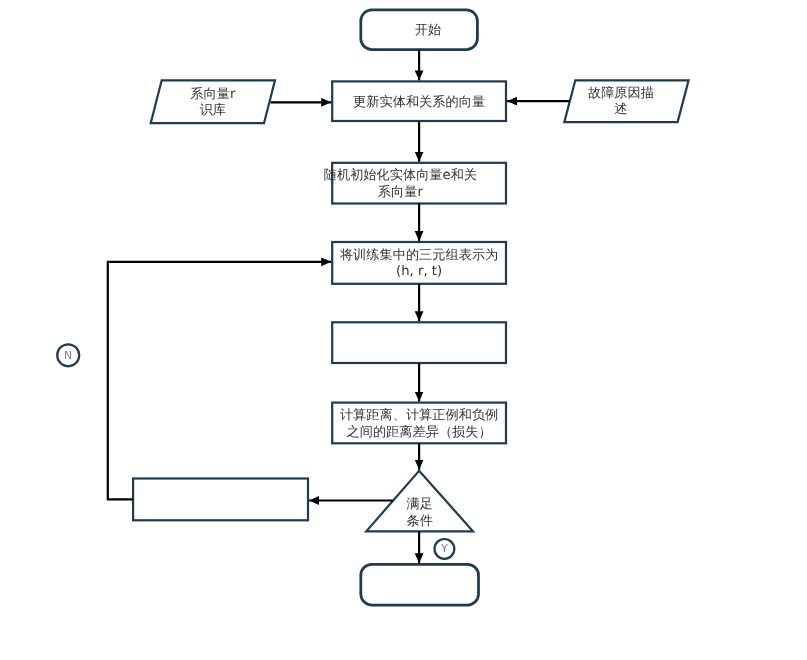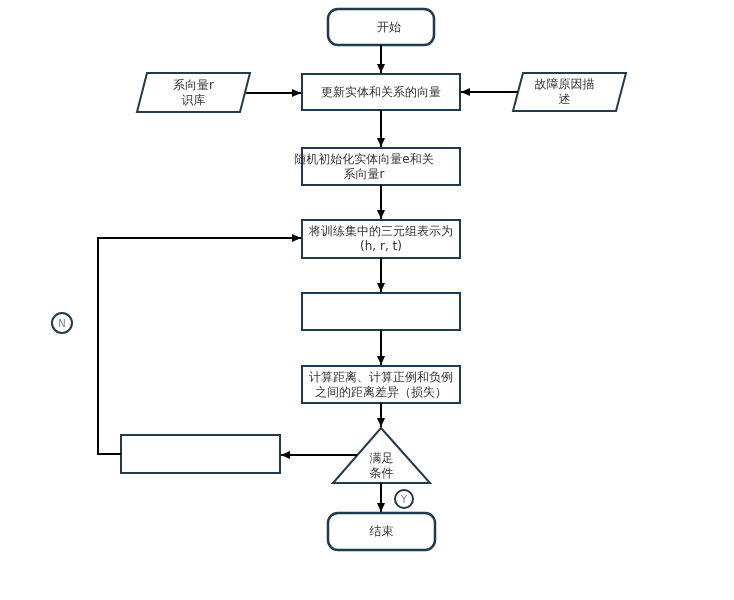--- a/index.html
+++ b/index.html
@@ -80,18 +80,17 @@
 述</div>
   <div class="node-label" style="left:302px; top:74px; width:158px; height:36px;">更新实体和关系的向量</div>
   <div class="node-label" style="left:293px; top:148px; width:142px; height:37px;">随机初始化实体向量e和关
 系向量r</div>
   <div class="node-label" style="left:302px; top:220px; width:158px; height:38px;">将训练集中的三元组表示为
 (h, r, t)</div>
   <div class="node-label" style="left:302px; top:366px; width:158px; height:37px;">计算距离、计算正例和负例
 之间的距离差异（损失）</div>
   <div class="node-label" style="left:333px; top:450px; width:97px; height:32px;">满足
 条件</div>
-  <div class="node-label" style="left:328px; top:513px; width:107px; height:37px;">结束</div>
 
   <div class="branch-label" style="left:52px; top:313px; width:20px; height:20px;">N</div>
   <div class="branch-label" style="left:395px; top:490px; width:18px; height:18px;">Y</div>
 
 </div>
 
 </body></html>

